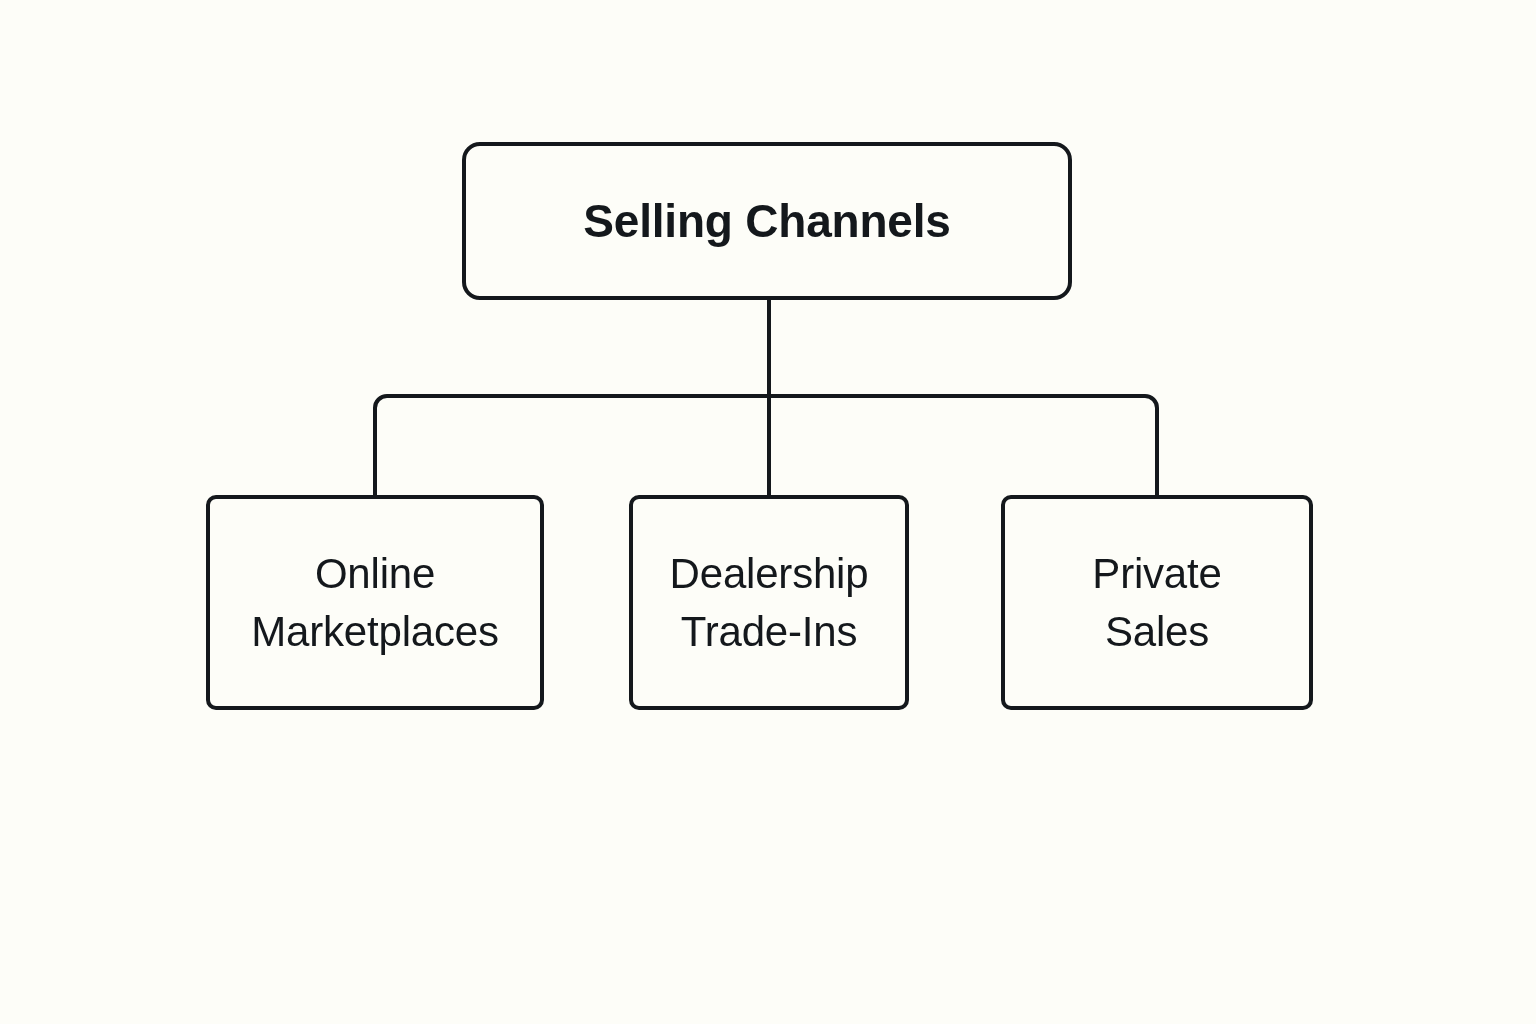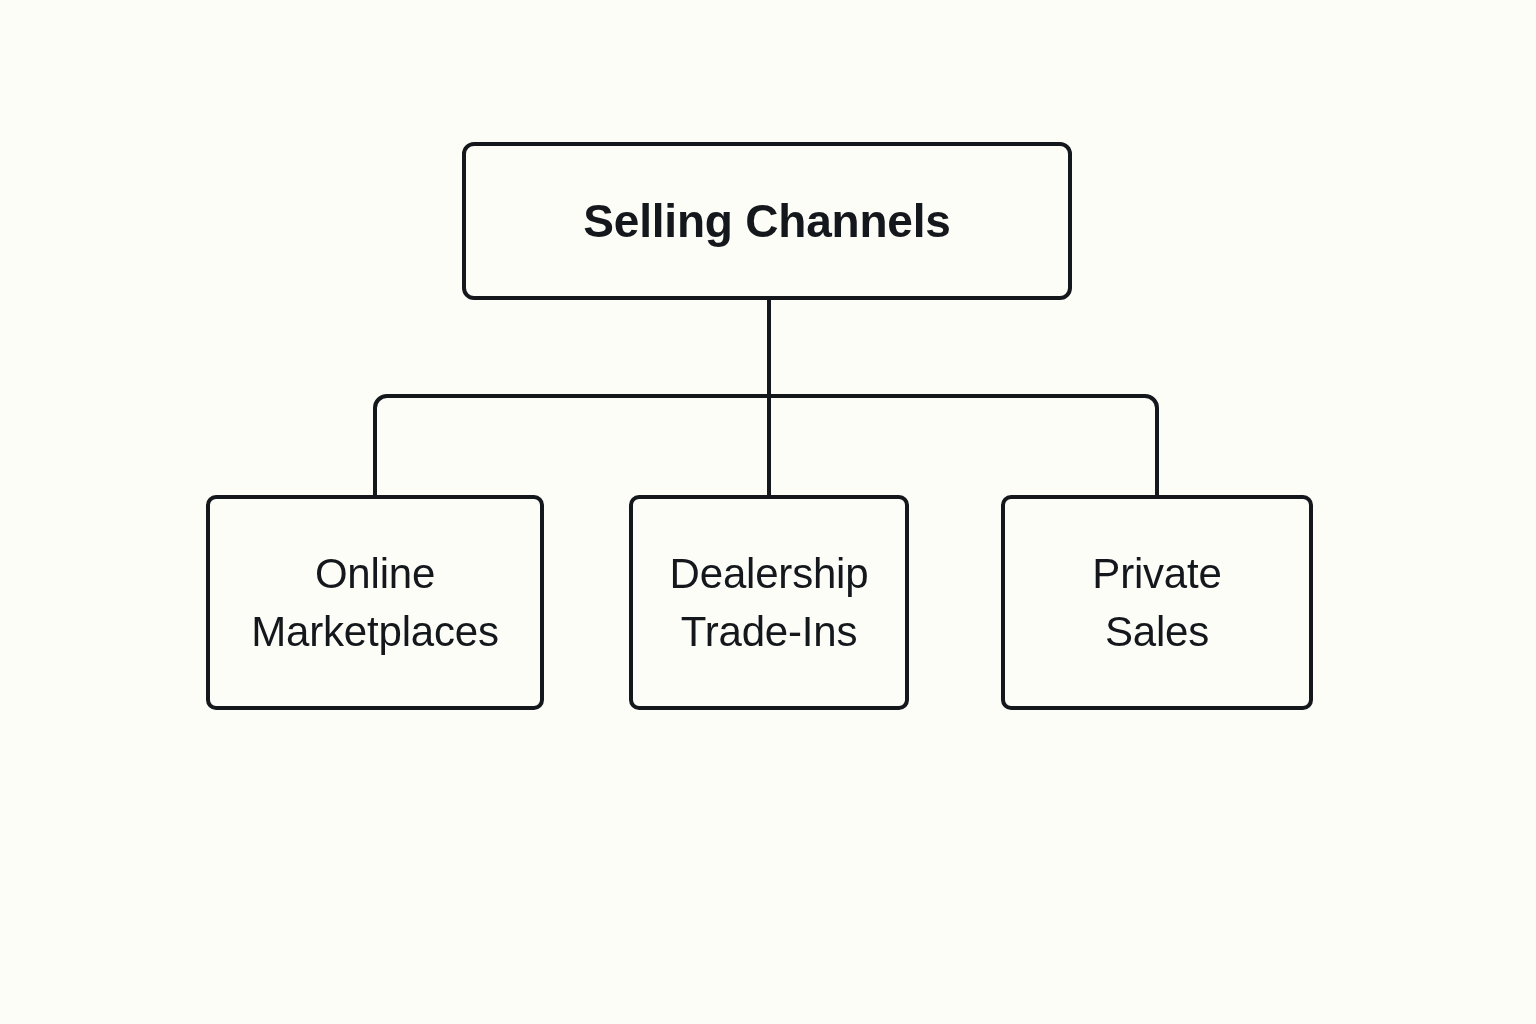--- a/index.html
+++ b/index.html
@@ -41,21 +41,21 @@
   .node-label {
     display: block;
     white-space: pre-line;
   }
   
   #node-root {
     left: 462px;
     top: 142px;
     width: 610px;
     height: 158px;
-    border-radius: 12px;
+    border-radius: 18px;
   }
   #node-root .node-label {
     font-size: 46px;
     font-weight: bold;
     line-height: 58px;
     letter-spacing: -0.2px;
   }
   
   .node-child .node-label {
     font-size: 42px;

